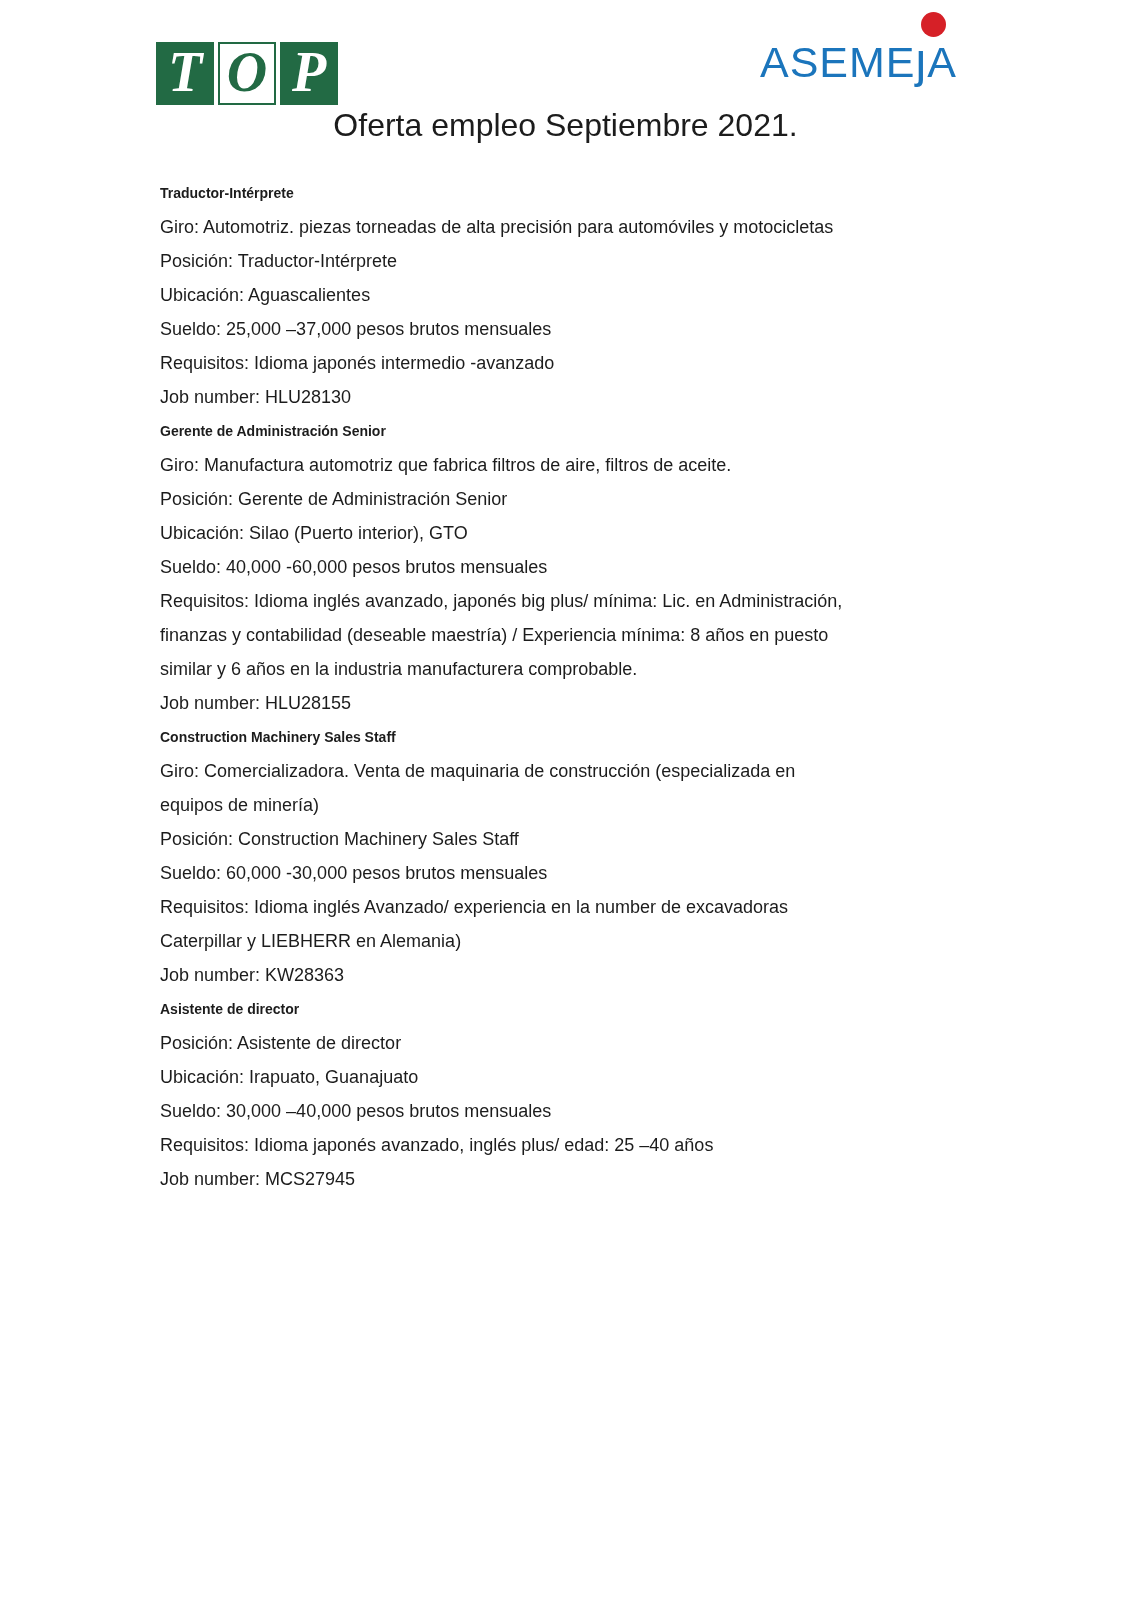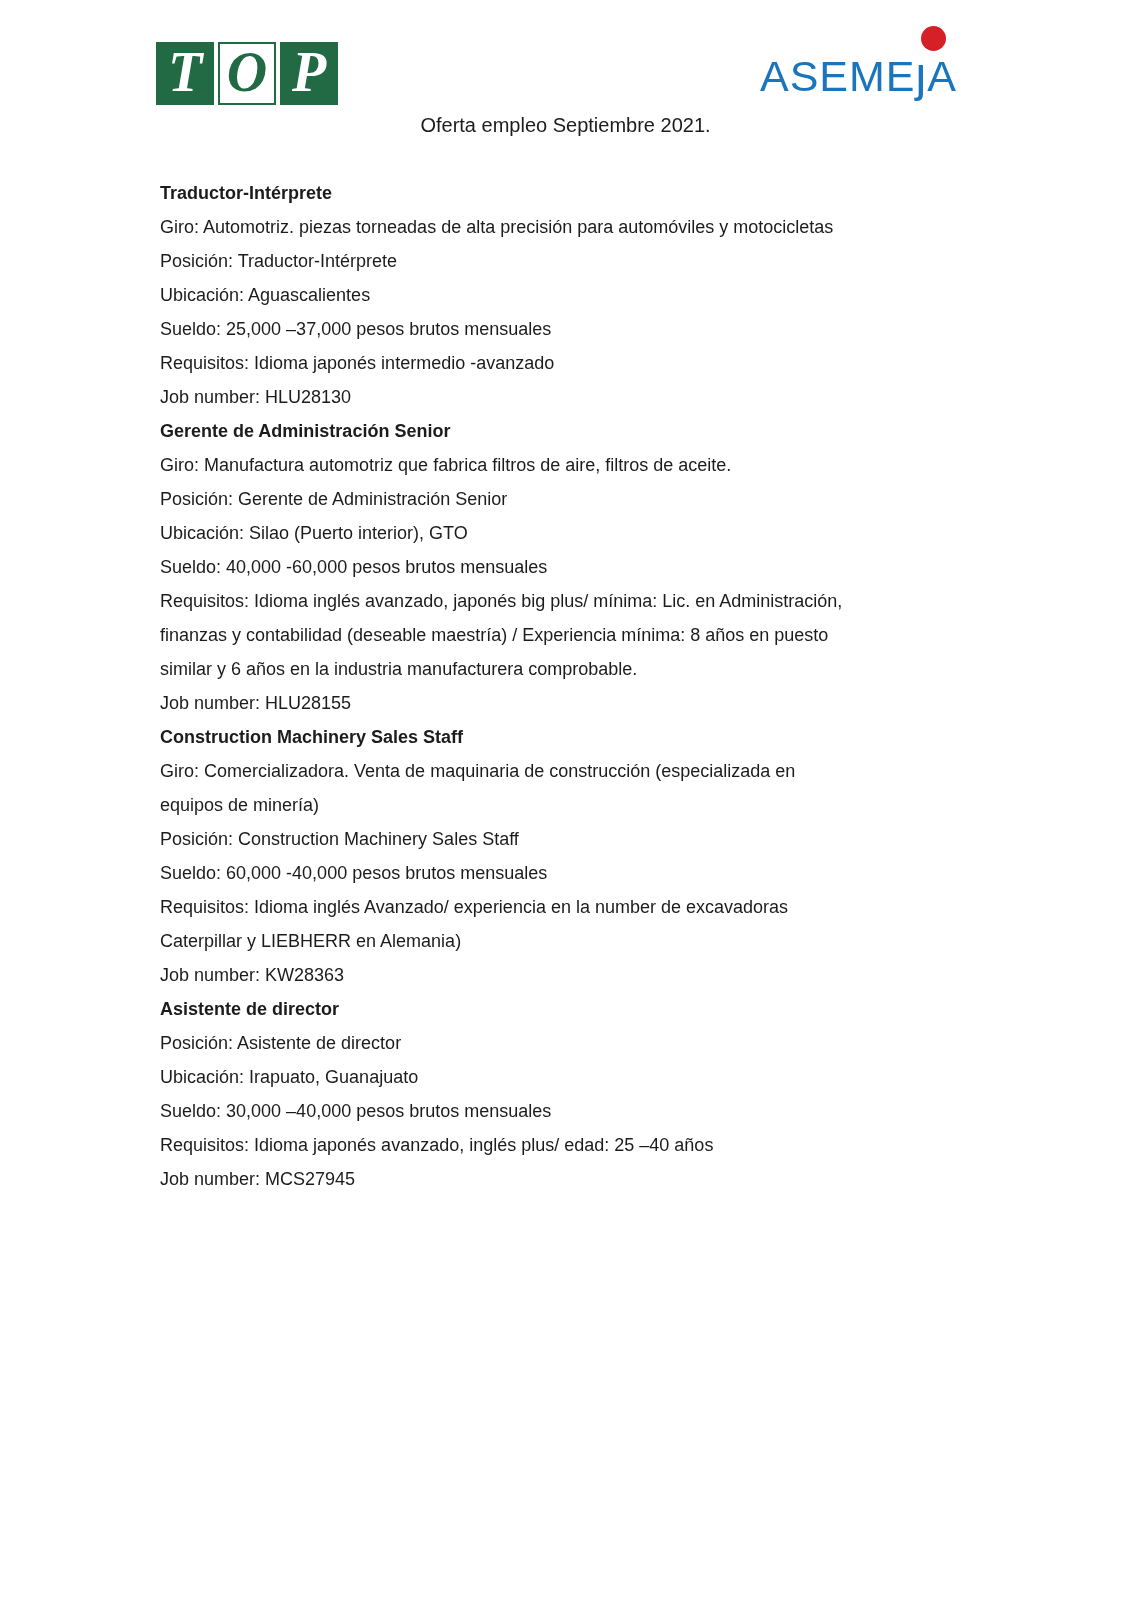--- a/index.html
+++ b/index.html
@@ -39,21 +39,21 @@
     box-sizing: border-box;
     padding-bottom: 4px;
   }
   .tl-green { background: #226a44; color: #ffffff; }
   .tl-white { background: #ffffff; color: #226a44; border: 2px solid #226a44; }
 
   
   .asemeja-logo {
     position: absolute;
     left: 760px;
-    top: 50px;
+    top: 36px;
     font-size: 43px;
     line-height: 1;
     color: #1b75bc;
     font-weight: 500;
     letter-spacing: 1px;
     white-space: nowrap;
   }
   .aj {
     position: relative;
     display: inline-block;
@@ -72,37 +72,37 @@
     left: 5px;
   }
 
   
   .doc-title {
     position: absolute;
     top: 108px;
     left: 0;
     width: 100%;
     text-align: center;
-    font-size: 20px;
+    font-size: 32px;
     font-weight: 400;
     line-height: 34px;
     margin: 0;
     color: #1c1c1c;
   }
 
   
   .jobs {
     position: absolute;
     left: 160px;
     top: 176px;
     width: 860px;
   }
   .job + .job { }
   .job-heading {
-    font-size: 18px;
+    font-size: 14px;
     font-weight: bold;
     line-height: 34px;
     margin: 0;
   }
   .job-line {
     font-size: 18px;
     font-weight: 400;
     line-height: 34px;
     margin: 0;
     white-space: nowrap;
@@ -152,21 +152,21 @@
         <p class="job-line">finanzas y contabilidad (deseable maestría) / Experiencia mínima: 8 años en puesto</p>
         <p class="job-line">similar y 6 años en la industria manufacturera comprobable.</p>
         <p class="job-line">Job number: HLU28155</p>
       </section>
 
   <section class="job">
     <h2 class="job-heading">Construction Machinery Sales Staff</h2>
   <p class="job-line">Giro: Comercializadora. Venta de maquinaria de construcción (especializada en</p>
         <p class="job-line">equipos de minería)</p>
         <p class="job-line">Posición: Construction Machinery Sales Staff</p>
-        <p class="job-line">Sueldo: 60,000 -40,000 pesos brutos mensuales</p>
+        <p class="job-line">Sueldo: 60,000 -30,000 pesos brutos mensuales</p>
         <p class="job-line">Requisitos: Idioma inglés Avanzado/ experiencia en la number de excavadoras</p>
         <p class="job-line">Caterpillar y LIEBHERR en Alemania)</p>
         <p class="job-line">Job number: KW28363</p>
       </section>
 
   <section class="job">
     <h2 class="job-heading">Asistente de director</h2>
         <p class="job-line">Posición: Asistente de director</p>
         <p class="job-line">Ubicación: Irapuato, Guanajuato</p>
         <p class="job-line">Sueldo: 30,000 –40,000 pesos brutos mensuales</p>

